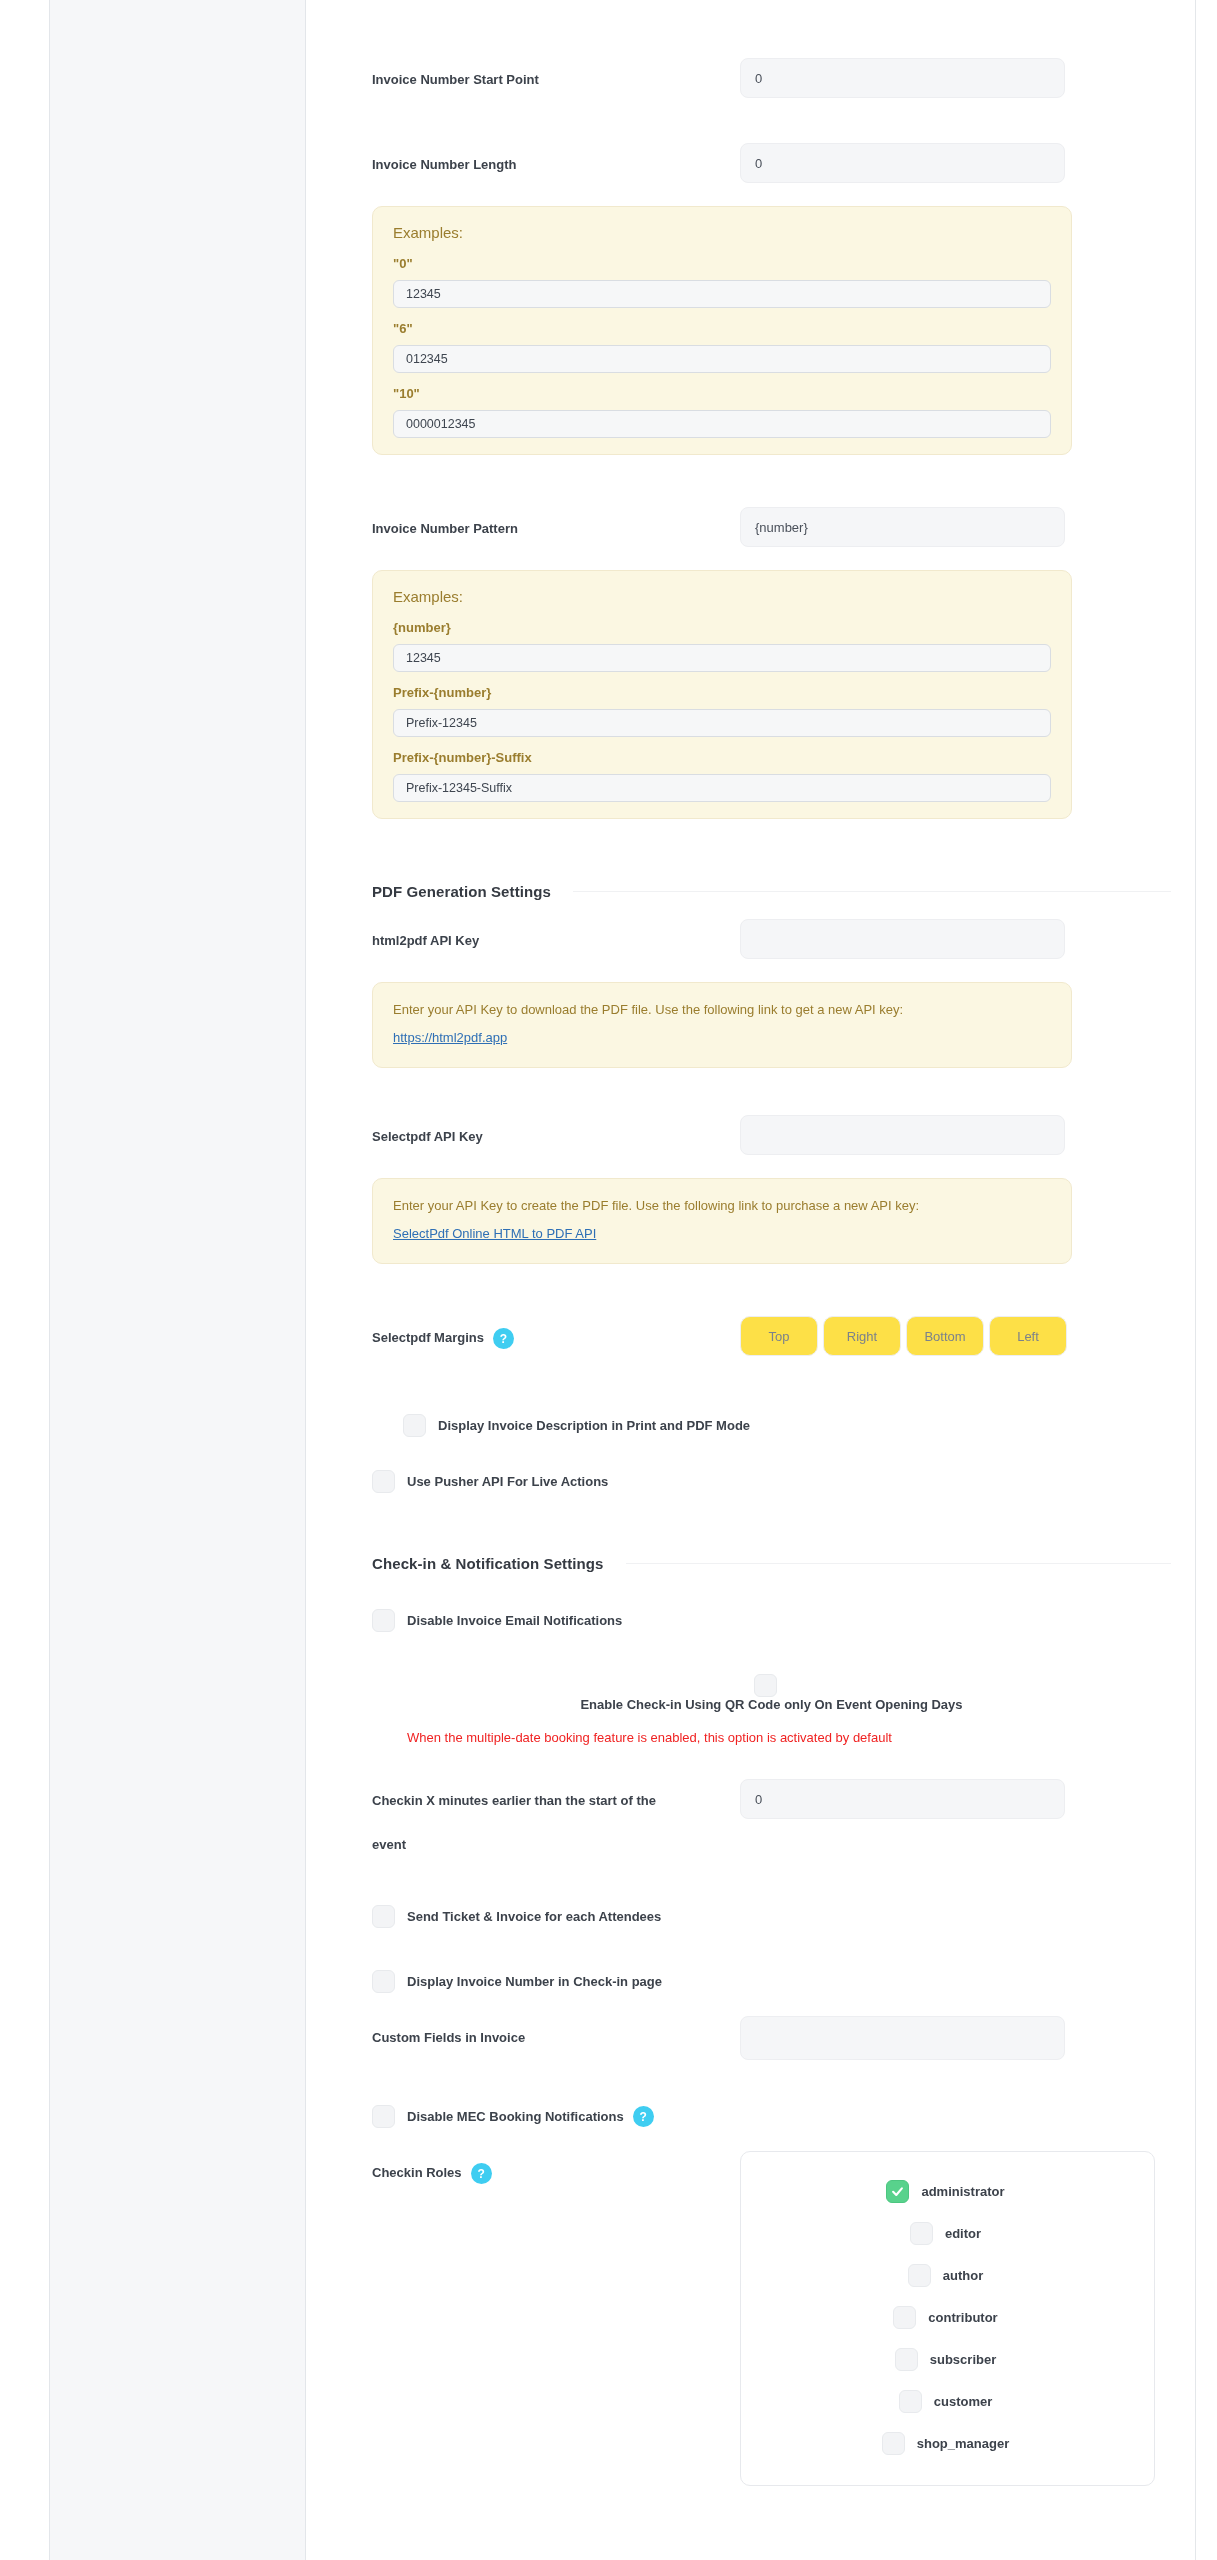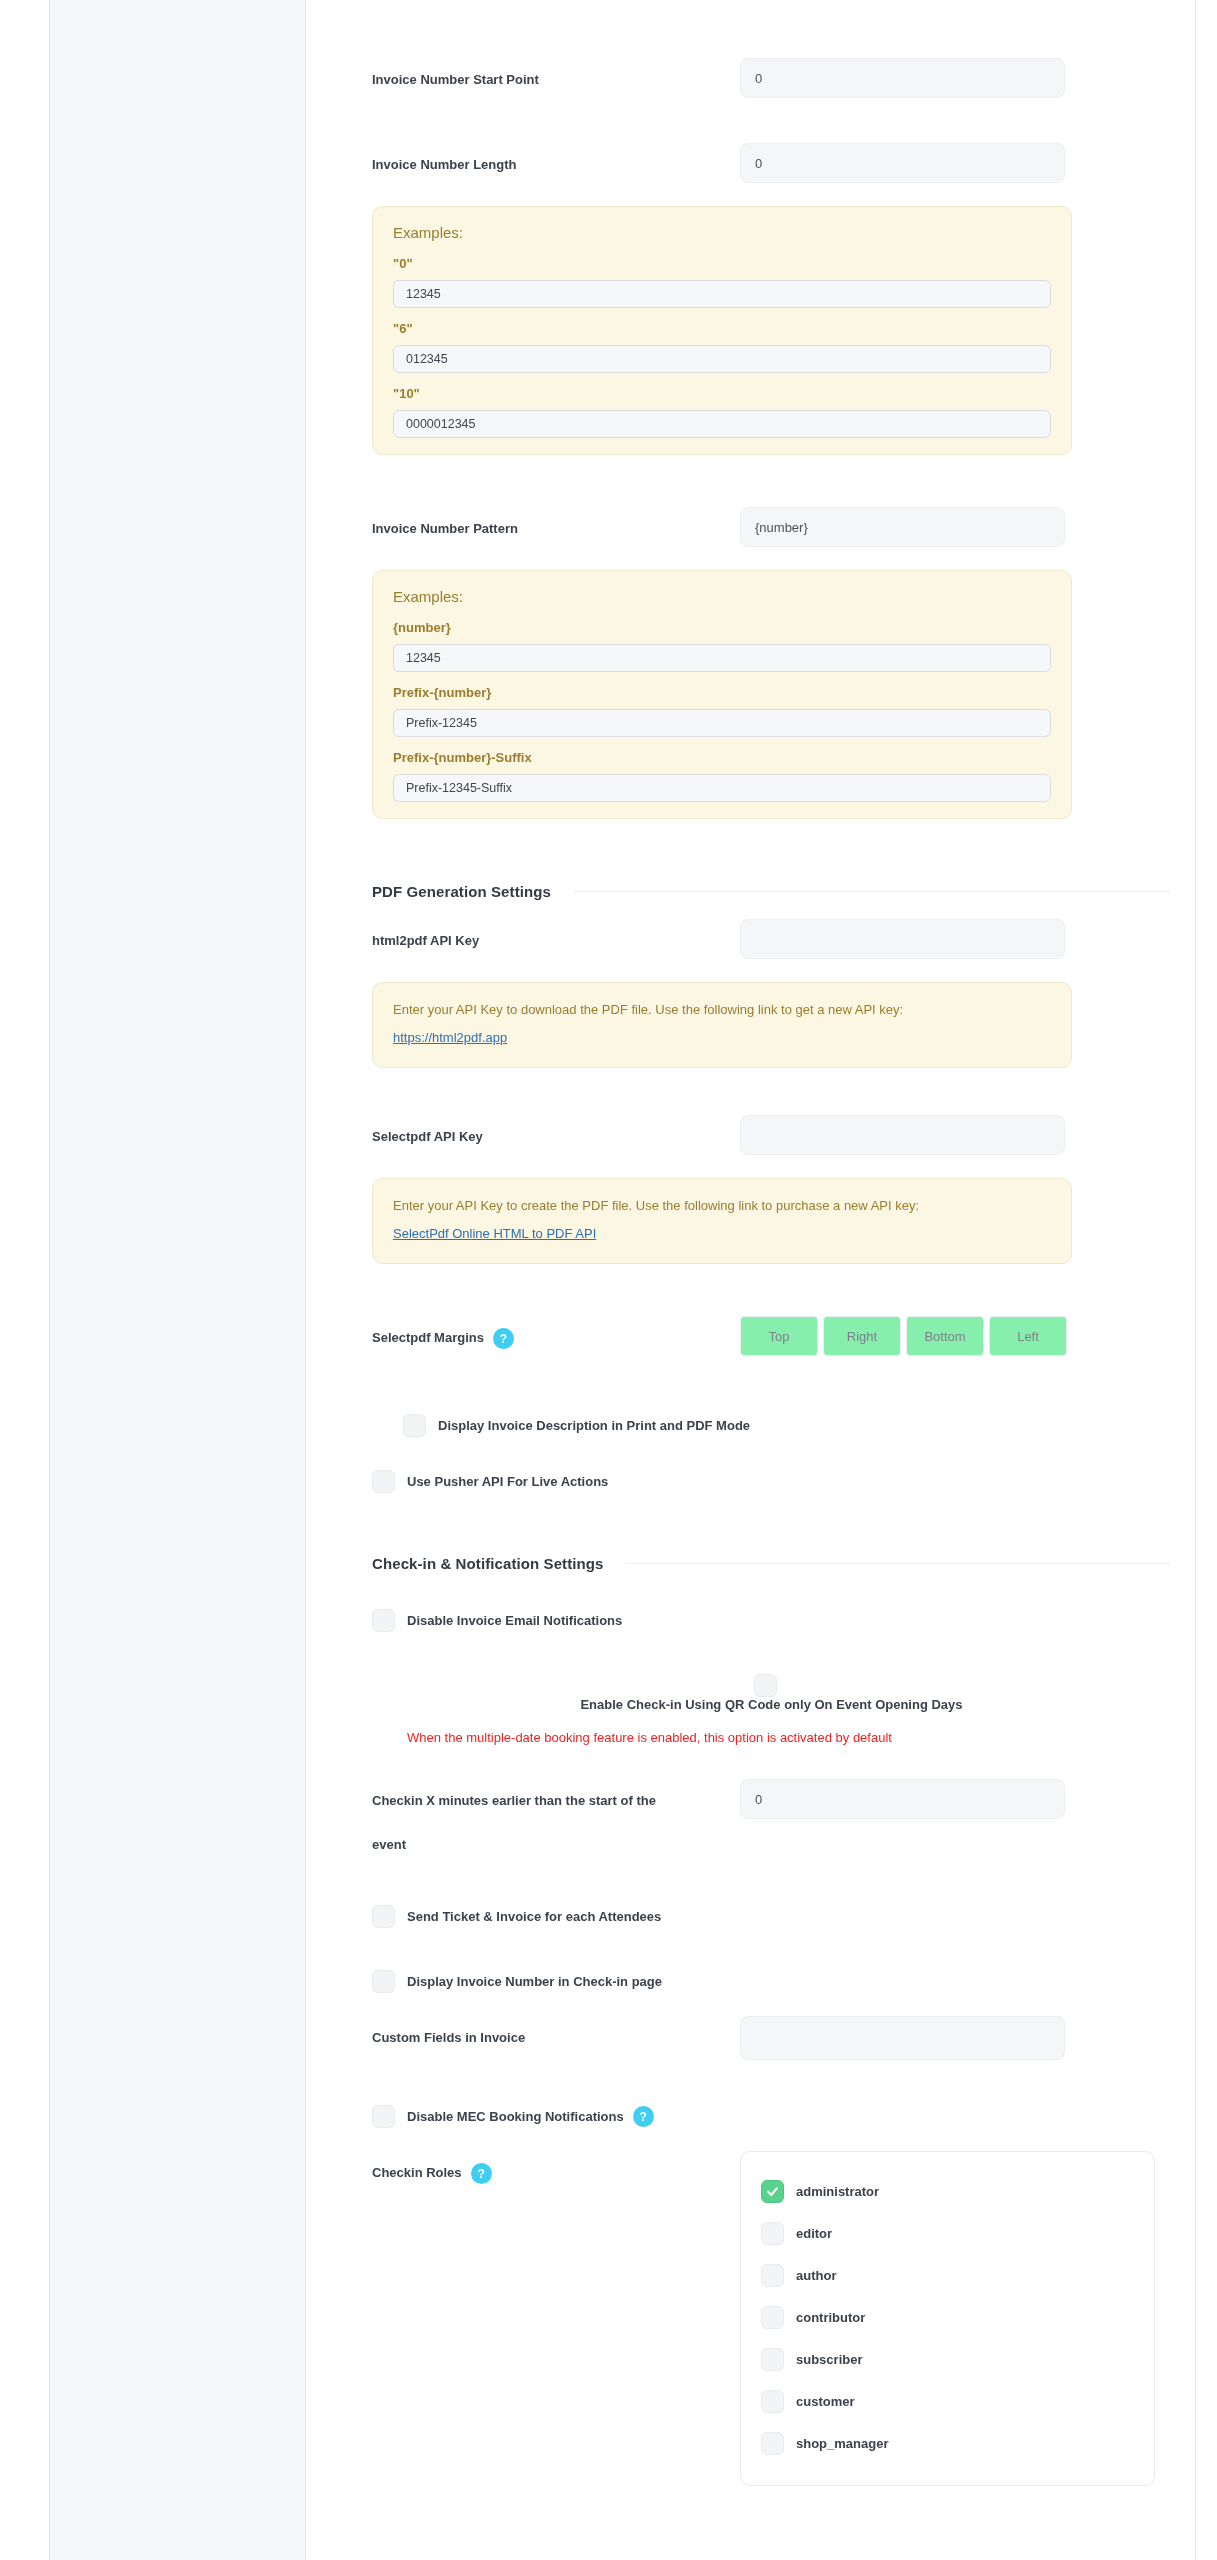--- a/index.html
+++ b/index.html
@@ -63,21 +63,21 @@
     width:700px;
     background:#fbf7e2; border:1px solid #f1e9cd; border-radius:10px;
     padding:13px 20px 15px 20px; color:#9a7d2e; font-size:13px; line-height:28px;
   }
   .nbox a { color:#2e6fb5; text-decoration:underline; cursor:pointer; }
 
   
   .margins-group { display:flex; gap:5px; width:327px; }
   .margin-input {
     width:78px; height:40px; text-align:center;
-    background:#86efac; border:1px solid #edeef1; border-radius:4px;
+    background:#fde047; border:1px solid #edeef1; border-radius:10px;
     font-family:inherit; font-size:13px; color:#4a505a; outline:none;
   }
   .margin-input::placeholder { color:#7c828b; }
 
   
   .check-row { display:flex; align-items:center; }
   .checkbox {
     width:23px; height:23px; min-width:23px;
     background:#f3f4f6; border:1px solid #e8eaed; border-radius:6px;
     margin-right:12px; cursor:pointer;
@@ -99,21 +99,21 @@
     background:#3fcdf1; color:#ffffff; font-size:12px; font-weight:bold;
     margin-left:9px; vertical-align:middle; cursor:pointer; line-height:1;
   }
 
   
   .roles-box {
     width:415px; background:#ffffff;
     border:1px solid #e7e9ed; border-radius:10px;
     padding:28px 24px 11px 20px;
   }
-  .role-item { display:flex; align-items:center; margin-bottom:19px; }
+  .role-item { display:flex; align-items:center; margin-bottom:19px;justify-content:center; }
   .role-item .check-label { font-size:13px; font-weight:bold; color:#3c424b; }
 
   
   .mt-row1 { margin-top:31px; }
   .mt-row  { margin-top:41px; }
   .mt-box  { margin-top:19px; }
   .mt-pattern { margin-top:52px; }
   .mt-h2   { margin-top:64px;text-align:center; }
   .mt-sel  { margin-top:47px; }
   .mt-margins { margin-top:52px; }

